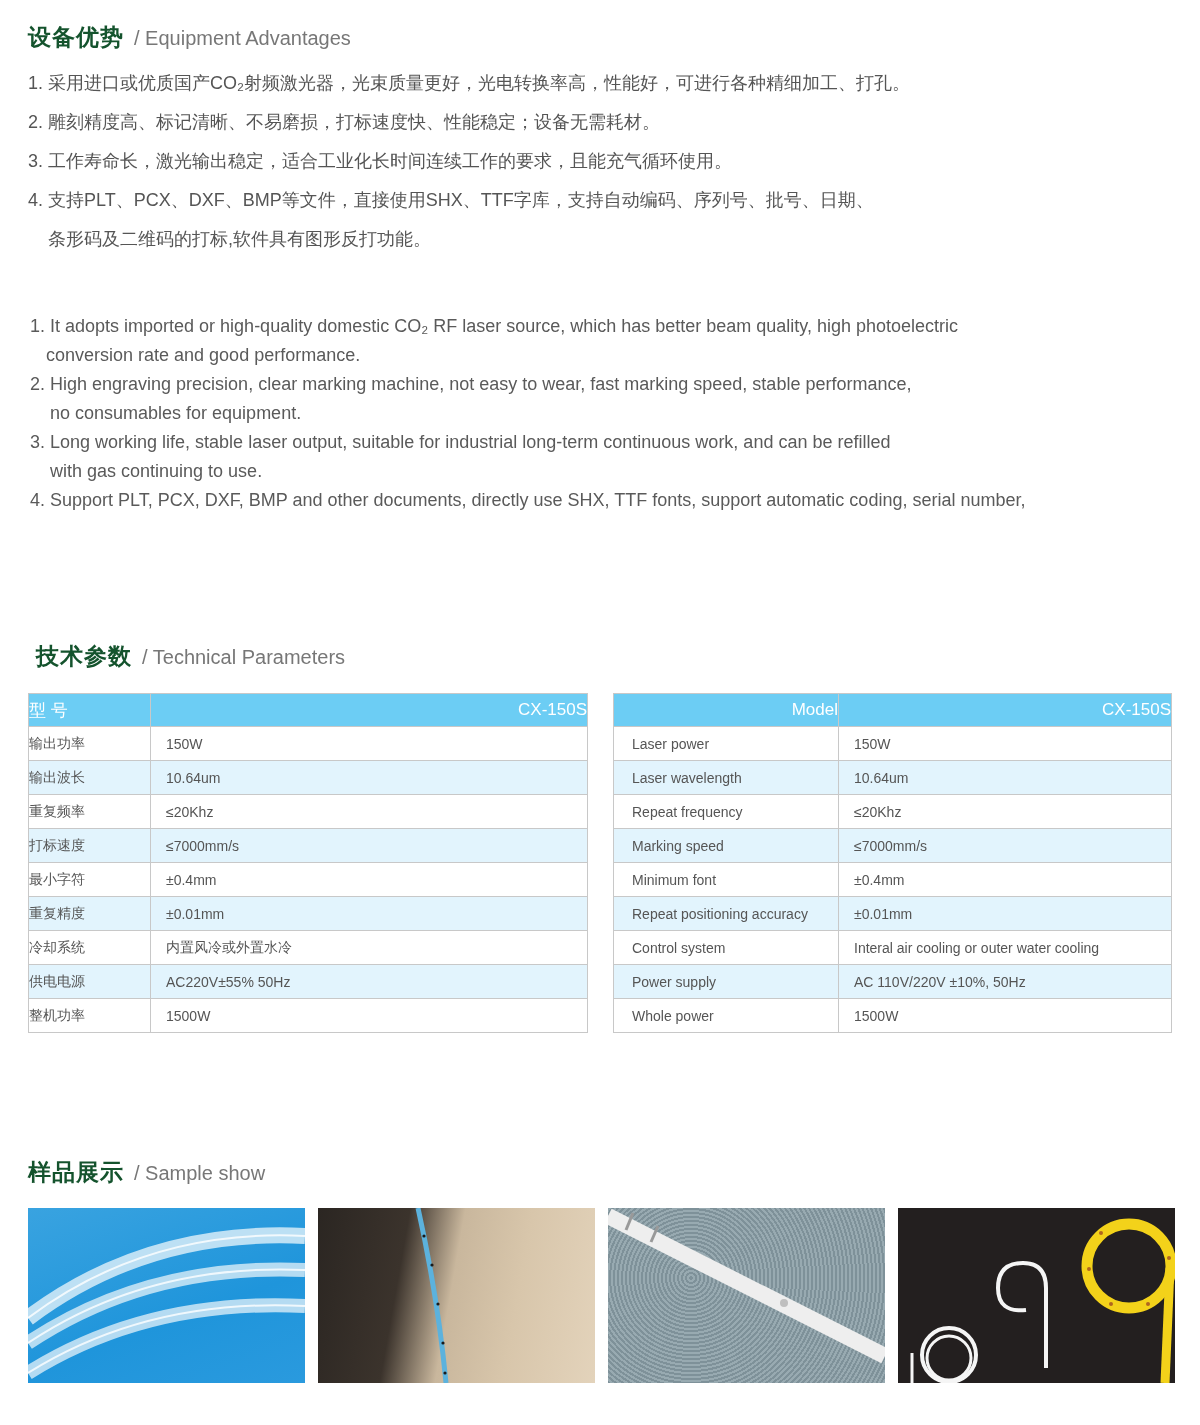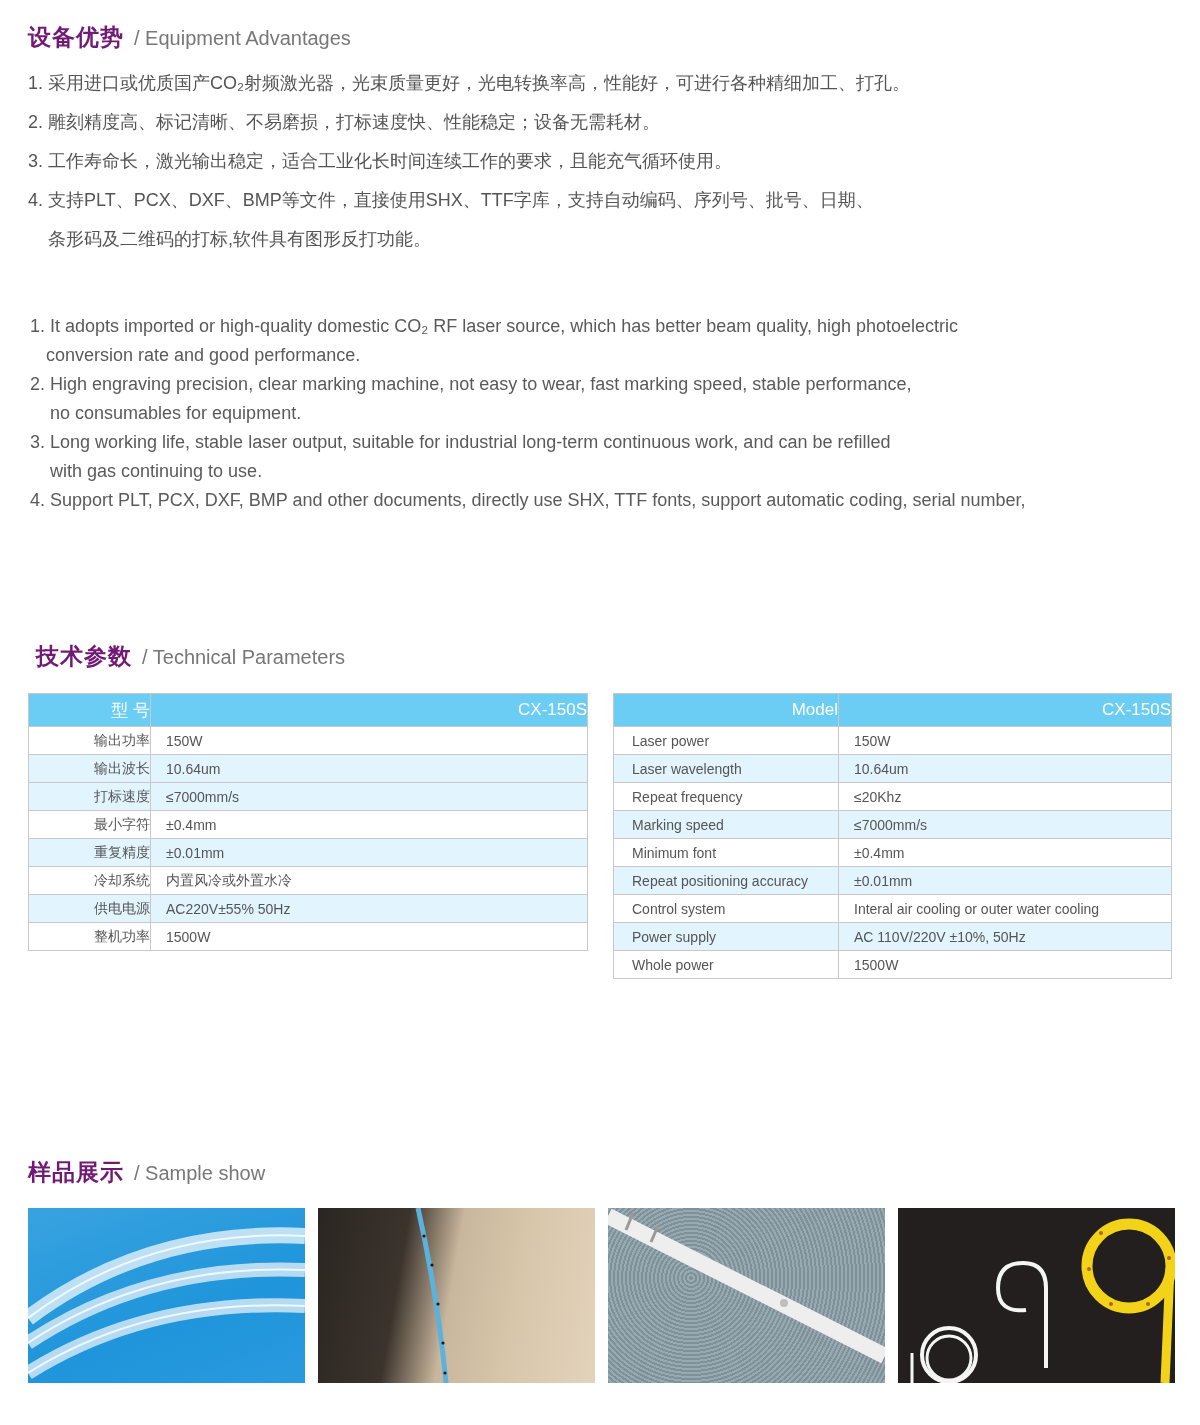--- a/index.html
+++ b/index.html
@@ -1,35 +1,35 @@
 <!DOCTYPE html>
 <html><head>
 <meta charset="utf-8">
 <style>
   * { box-sizing: border-box; margin: 0; padding: 0; }
   html, body { width: 1200px; height: 1425px; background: #ffffff; overflow: hidden; }
   body { font-family: "Liberation Sans", "DejaVu Sans", sans-serif; color: #555; position: relative; }
 
   .section-title { position: absolute; left: 28px; display: flex; align-items: baseline; }
-  .section-title .cn { font-size: 23px; font-weight: bold; color: #701a75; letter-spacing: 1px; }
+  .section-title .cn { font-size: 23px; font-weight: bold; color: #14532d; letter-spacing: 1px; }
   .section-title .en { font-size: 20px; color: #777; margin-left: 10px; }
 
   .cn-list { position: absolute; left: 28px; top: 64px; font-size: 18px; color: #555; line-height: 39px; }
   .cn-list .cont { padding-left: 20px; }
 
   .en-list { position: absolute; left: 30px; top: 312px; font-size: 18px; color: #5a5a5a; line-height: 29px; }
   .en-list .cont { padding-left: 16px; }
   .en-list .cont2 { padding-left: 20px; }
 
   table.spec { position: absolute; top: 693px; border-collapse: collapse; font-size: 14px; }
-  table.spec td { border: 1px solid #c8c8c8; height: 28px; color: #555; }
+  table.spec td { border: 1px solid #c8c8c8; height: 34px; color: #555; }
   table.spec tr.head td { background: #6ccdf4; color: #fff; font-size: 17px; height: 33px; border-color: #c8c8c8; text-align: right; }
   table.spec tr.alt td { background: #e2f4fd; }
   #tbl-cn { left: 28px; width: 560px; }
-  #tbl-cn td.k { width: 122px; text-align: right; }
+  #tbl-cn td.k { width: 122px; text-align: left; }
   #tbl-cn td.v { padding-left: 15px; }
   #tbl-en { left: 613px; width: 559px; }
   #tbl-en td.k { width: 225px; padding-left: 18px; }
   #tbl-en td.v { padding-left: 15px; }
   #tbl-en tr.head td.k { padding-left: 15px; }
 
   .samples { position: absolute; top: 1208px; left: 28px; display: flex; gap: 13px; }
   .sample { width: 277px; height: 175px; position: relative; overflow: hidden; }
   .s1 { background: linear-gradient(160deg, #39a3e0 0%, #1f95db 60%, #2a9ade 100%); }
   .s2 { background: linear-gradient(100deg, #2b2622 0%, #3b332c 30%, #c9b79d 48%, #d8c6ab 70%, #e3d3bb 100%); }
@@ -73,20 +73,24 @@
     <td class="k">型 号</td>
     <td class="v">CX-150S</td>
   </tr>
   <tr>
         <td class="k">输出功率</td>
         <td class="v">150W</td>
       </tr>
   <tr class="alt">
         <td class="k">输出波长</td>
         <td class="v">10.64um</td>
+      </tr>
+  <tr>
+        <td class="k">重复频率</td>
+        <td class="v">≤20Khz</td>
       </tr>
   <tr class="alt">
         <td class="k">打标速度</td>
         <td class="v">≤7000mm/s</td>
       </tr>
   <tr>
         <td class="k">最小字符</td>
         <td class="v">±0.4mm</td>
       </tr>
   <tr class="alt">

